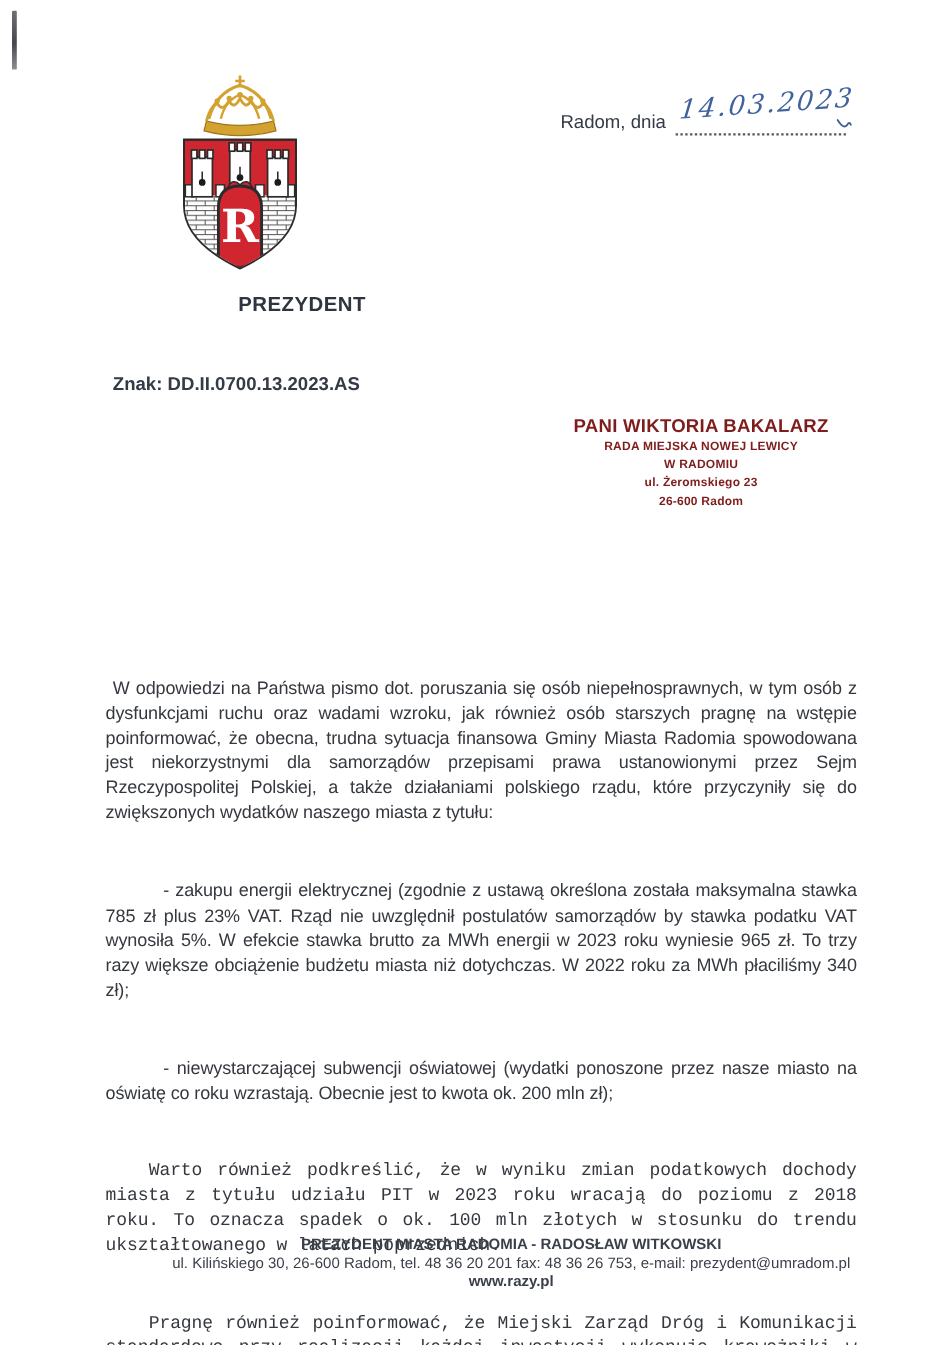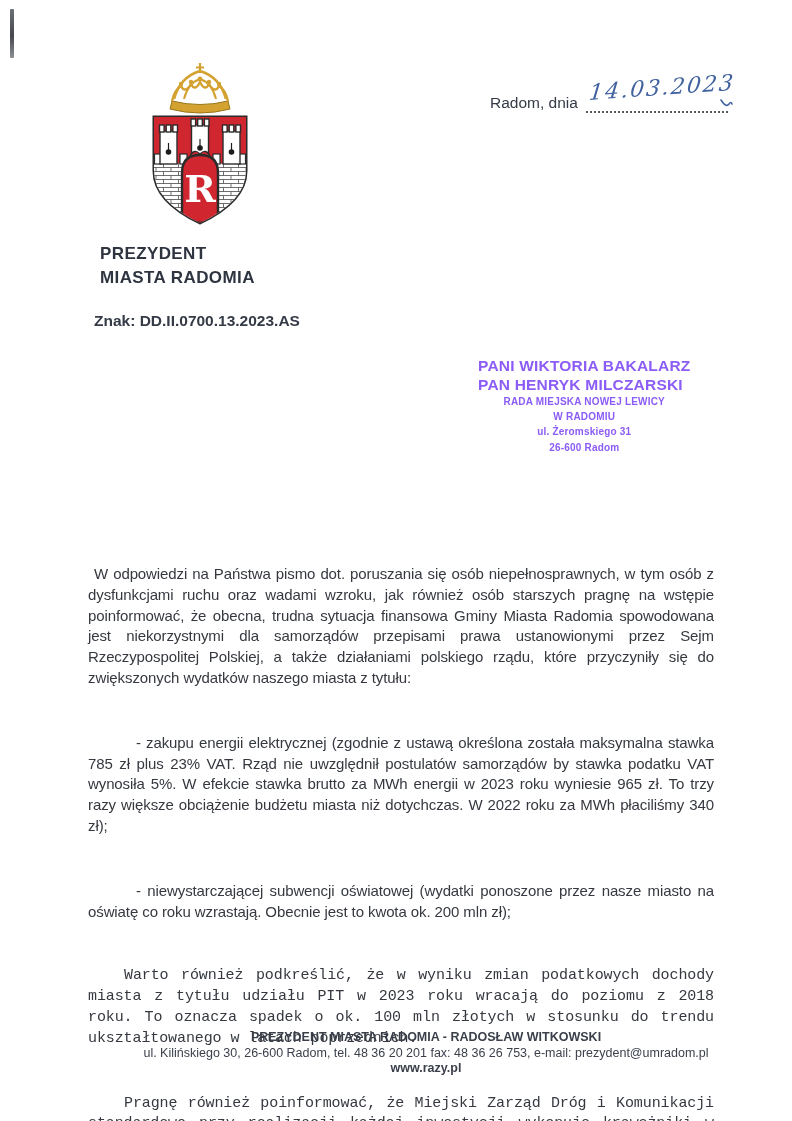--- a/index.html
+++ b/index.html
@@ -26,39 +26,39 @@
   .crest {
     position: absolute;
     left: 130px; top: 58px;
     width: 140px; height: 172px;
   }
   
   .sender {
     position: absolute;
     left: 100px; top: 242px;
     width: 205px;
-    text-align: left;
+    text-align: right;
     font-weight: bold;
     font-size: 17px;
     line-height: 24px;
     color: #2f3540;
     letter-spacing: 0.4px;
   }
   
   .reference {
     position: absolute;
     left: 94px; top: 312px;
     font-size: 15.5px;
     color: #343a46;
     font-weight: bold;
   }
   
   .dateline {
     position: absolute;
-    left: 490px; top: 86px;
+    left: 467px; top: 86px;
     width: 250px;
     height: 40px;
     font-size: 15.5px;
     color: #343a46;
     white-space: nowrap;
   }
   .dateline .prefix { position: absolute; left: 0; top: 8px; }
   .dateline .dotline {
     position: absolute;
     left: 96px; top: 8px;
@@ -73,23 +73,23 @@
     font-size: 22px;
     letter-spacing: 2px;
     color: #41629e;
     transform: rotate(-4deg) skewX(-10deg);
     transform-origin: left bottom;
   }
   .dateline .pen-flourish { position: absolute; left: 230px; top: 12px; }
   
   .recipient {
     position: absolute;
-    left: 478px; top: 356px;
+    left: 478px; top: 346px;
     font-weight: bold;
-    color: #8b5cf6;
+    color: #7f1d1d;
   }
   .recipient .r-big   { font-size: 15.5px; line-height: 19px; letter-spacing: 0.2px; }
   .recipient .r-small { font-size: 10px;   line-height: 15.2px; letter-spacing: 0.2px; text-align: center; }
   
   .body-text {
     position: absolute;
     left: 88px; top: 520px;
     width: 626px;
     font-size: 15px;
     line-height: 20.8px;
@@ -199,31 +199,29 @@
     <span class="prefix">Radom, dnia</span>
     <span class="dotline"></span>
     <span class="handwritten">14.03.2023</span>
     <svg class="pen-flourish" width="14" height="12" viewBox="0 0 14 12">
       <path d="M1,2 Q6,10 9,6 Q11,3 12,6" fill="none" stroke="#41629e" stroke-width="1.6" stroke-linecap="round"></path>
     </svg>
   </div>
 
   <div class="sender">
     <div>PREZYDENT</div>
-    <div>MIASTA RADOMIA</div>
   </div>
 
   <div class="reference">Znak: DD.II.0700.13.2023.AS</div>
 
   <div class="recipient">
     <div class="r-big">PANI WIKTORIA BAKALARZ</div>
-    <div class="r-big">PAN HENRYK MILCZARSKI</div>
     <div class="r-small">RADA MIEJSKA NOWEJ LEWICY</div>
     <div class="r-small">W RADOMIU</div>
-    <div class="r-small">ul. Żeromskiego 31</div>
+    <div class="r-small">ul. Żeromskiego 23</div>
     <div class="r-small">26-600 Radom</div>
   </div>
 
   <div class="body-text">
     <p class="p-first">W odpowiedzi na Państwa pismo dot. poruszania się osób niepełnosprawnych, w tym osób z dysfunkcjami ruchu oraz wadami wzroku, jak również osób starszych pragnę na wstępie poinformować, że obecna, trudna sytuacja finansowa Gminy Miasta Radomia spowodowana jest niekorzystnymi dla samorządów przepisami  prawa ustanowionymi przez Sejm Rzeczypospolitej Polskiej, a także działaniami polskiego rządu, które przyczyniły się do zwiększonych wydatków naszego miasta z tytułu:</p>
     <p class="p-bullet">- zakupu energii elektrycznej (zgodnie z ustawą określona została maksymalna stawka 785 zł plus 23% VAT. Rząd nie uwzględnił postulatów samorządów by stawka podatku VAT wynosiła 5%. W efekcie stawka brutto za MWh energii w 2023 roku wyniesie 965 zł. To trzy razy większe obciążenie budżetu miasta niż dotychczas. W 2022 roku za MWh płaciliśmy 340 zł);</p>
     <p class="p-bullet">- niewystarczającej subwencji oświatowej (wydatki ponoszone przez nasze miasto na oświatę co roku wzrastają. Obecnie jest to kwota ok. 200 mln zł);</p>
     <p class="p-tab">Warto również podkreślić, że w wyniku zmian podatkowych dochody miasta z tytułu udziału PIT w 2023 roku wracają do poziomu z 2018 roku. To oznacza spadek o ok. 100 mln złotych w stosunku do trendu ukształtowanego w latach poprzednich.</p>
     <p class="p-tab p-cut">Pragnę również poinformować, że Miejski Zarząd Dróg i Komunikacji standardowo przy realizacji każdej inwestycji wykonuje krawężniki w poziomie nawierzchni oraz przy każdym przejściu dla pieszych aby ułatwić poruszanie się osobom niepełnosprawnym. Przy przejściach dla pieszych oraz na peronach autobusowych montowane są tzw. „żółte płytki” ostrzegawcze z wypustkami dla osób z wadami wzroku. W opracowywanej dokumentacji projektowej oraz przy wykonywanych remontach uwzględniane są potrzeby osób z dysfunkcjami ruchu</p>
   </div>

